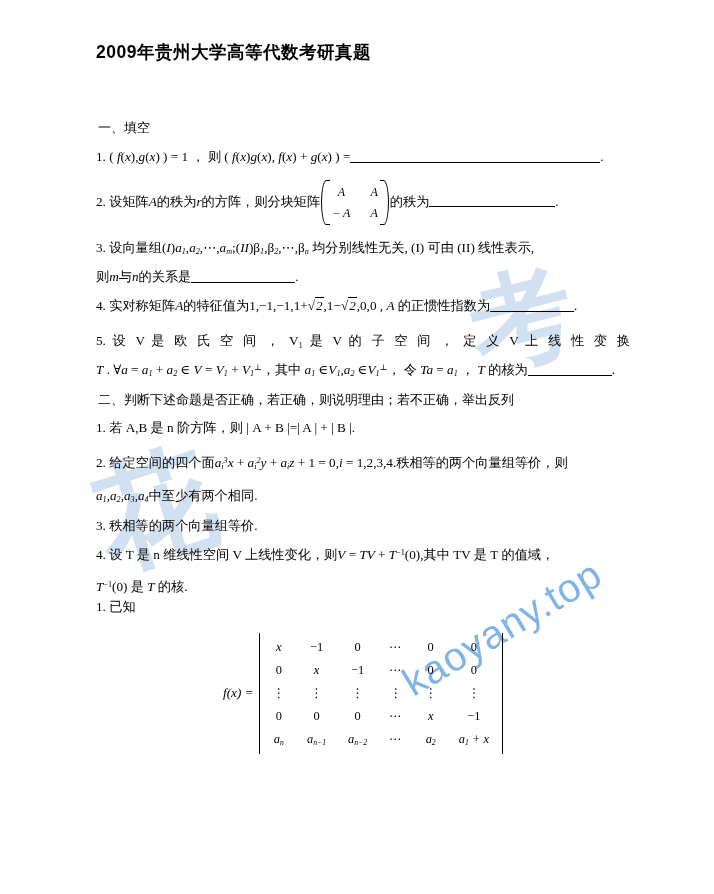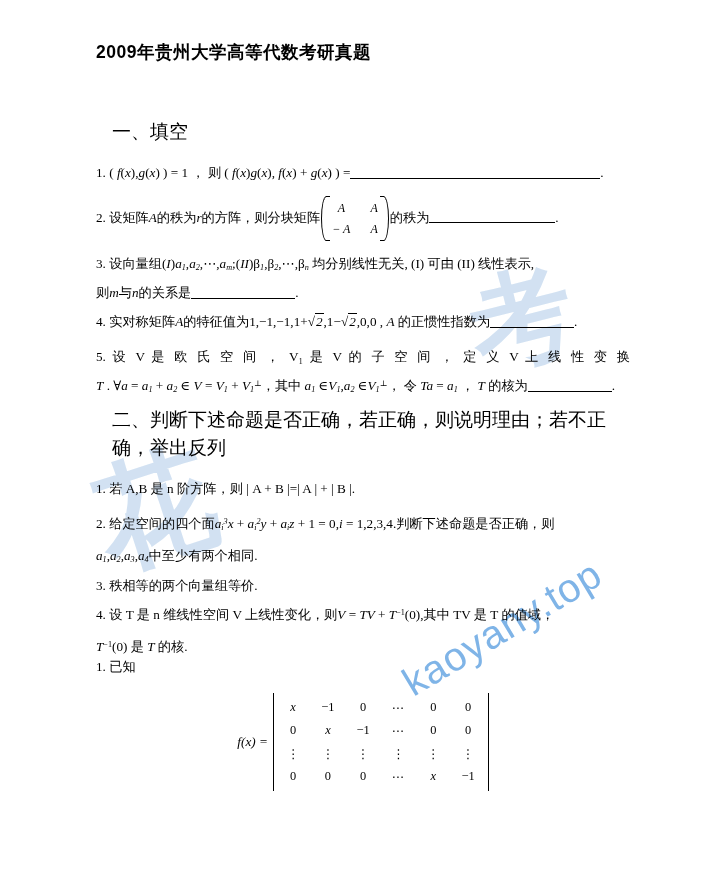--- a/index.html
+++ b/index.html
@@ -61,22 +61,22 @@
     text-align: left;
     font-size: 17.5px;
     font-weight: 700;
     margin: 40px 0 0 0;
     letter-spacing: .5px;
     white-space: nowrap;
   }
   .title .yr { font-family: "Liberation Sans", "DejaVu Sans", sans-serif; }
 
   .sec-head {
-    font-size: 19px;
-    margin: 16px;
+    font-size: 13px;
+    margin: 2px;
     line-height: 1.5;
   }
   .q {
     font-size: 13.2px;
     line-height: 1.52;
     margin: 0;
   }
   .blk { margin-top: 15px; }
   .blk-sm { margin-top: 9px; }
 
@@ -215,21 +215,21 @@
 
     <div class="sec-head blk-sm">二、判断下述命题是否正确，若正确，则说明理由；若不正确，举出反列</div>
 
     <div class="q blk-sm">
       <span>1.</span>
       <span>若 A,B 是 n 阶方阵，则 | A + B |=| A | + | B |.</span>
     </div>
 
     <div class="q blk">
       <span>2.</span>
-      <span>给定空间的四个面</span><span class="mn"><span class="mi">a<sub>i</sub><sup>3</sup></span><span class="mi">x</span> + <span class="mi">a<sub>i</sub><sup>2</sup></span><span class="mi">y</span> + <span class="mi">a<sub>i</sub></span><span class="mi">z</span> + 1 = 0,<span class="mi">i</span> = 1,2,3,4.</span><span>判断下述命题是否正确，则</span>
+      <span>给定空间的四个面</span><span class="mn"><span class="mi">a<sub>i</sub><sup>3</sup></span><span class="mi">x</span> + <span class="mi">a<sub>i</sub><sup>2</sup></span><span class="mi">y</span> + <span class="mi">a<sub>i</sub></span><span class="mi">z</span> + 1 = 0,<span class="mi">i</span> = 1,2,3,4.</span><span>秩相等的两个向量组等价，则</span>
     </div>
     <div class="q" style="margin-top:12px">
       <span class="mn"><span class="mi">a</span><sub>1</sub>,<span class="mi">a</span><sub>2</sub>,<span class="mi">a</span><sub>3</sub>,<span class="mi">a</span><sub>4</sub></span>中至少有两个相同.
     </div>
 
     <div class="q blk-sm">
       <span>3.</span>
       <span>秩相等的两个向量组等价.</span>
     </div>
 
@@ -276,20 +276,28 @@
             <td class="n">⋮</td>
           </tr>
           <tr>
             <td class="n">0</td>
             <td class="n">0</td>
             <td class="n">0</td>
             <td class="dots">⋯</td>
             <td>x</td>
             <td class="n">−1</td>
           </tr>
+          <tr>
+            <td><span class="mi">a</span><sub>n</sub></td>
+            <td><span class="mi">a</span><sub>n−1</sub></td>
+            <td><span class="mi">a</span><sub>n−2</sub></td>
+            <td class="dots">⋯</td>
+            <td><span class="mi">a</span><sub>2</sub></td>
+            <td><span class="mi">a</span><sub>1</sub> + <span class="mi">x</span></td>
+          </tr>
         </tbody>
           </table>
       </span>
     </div>
 
 
   </div>
 </div>
 
 </body></html>

